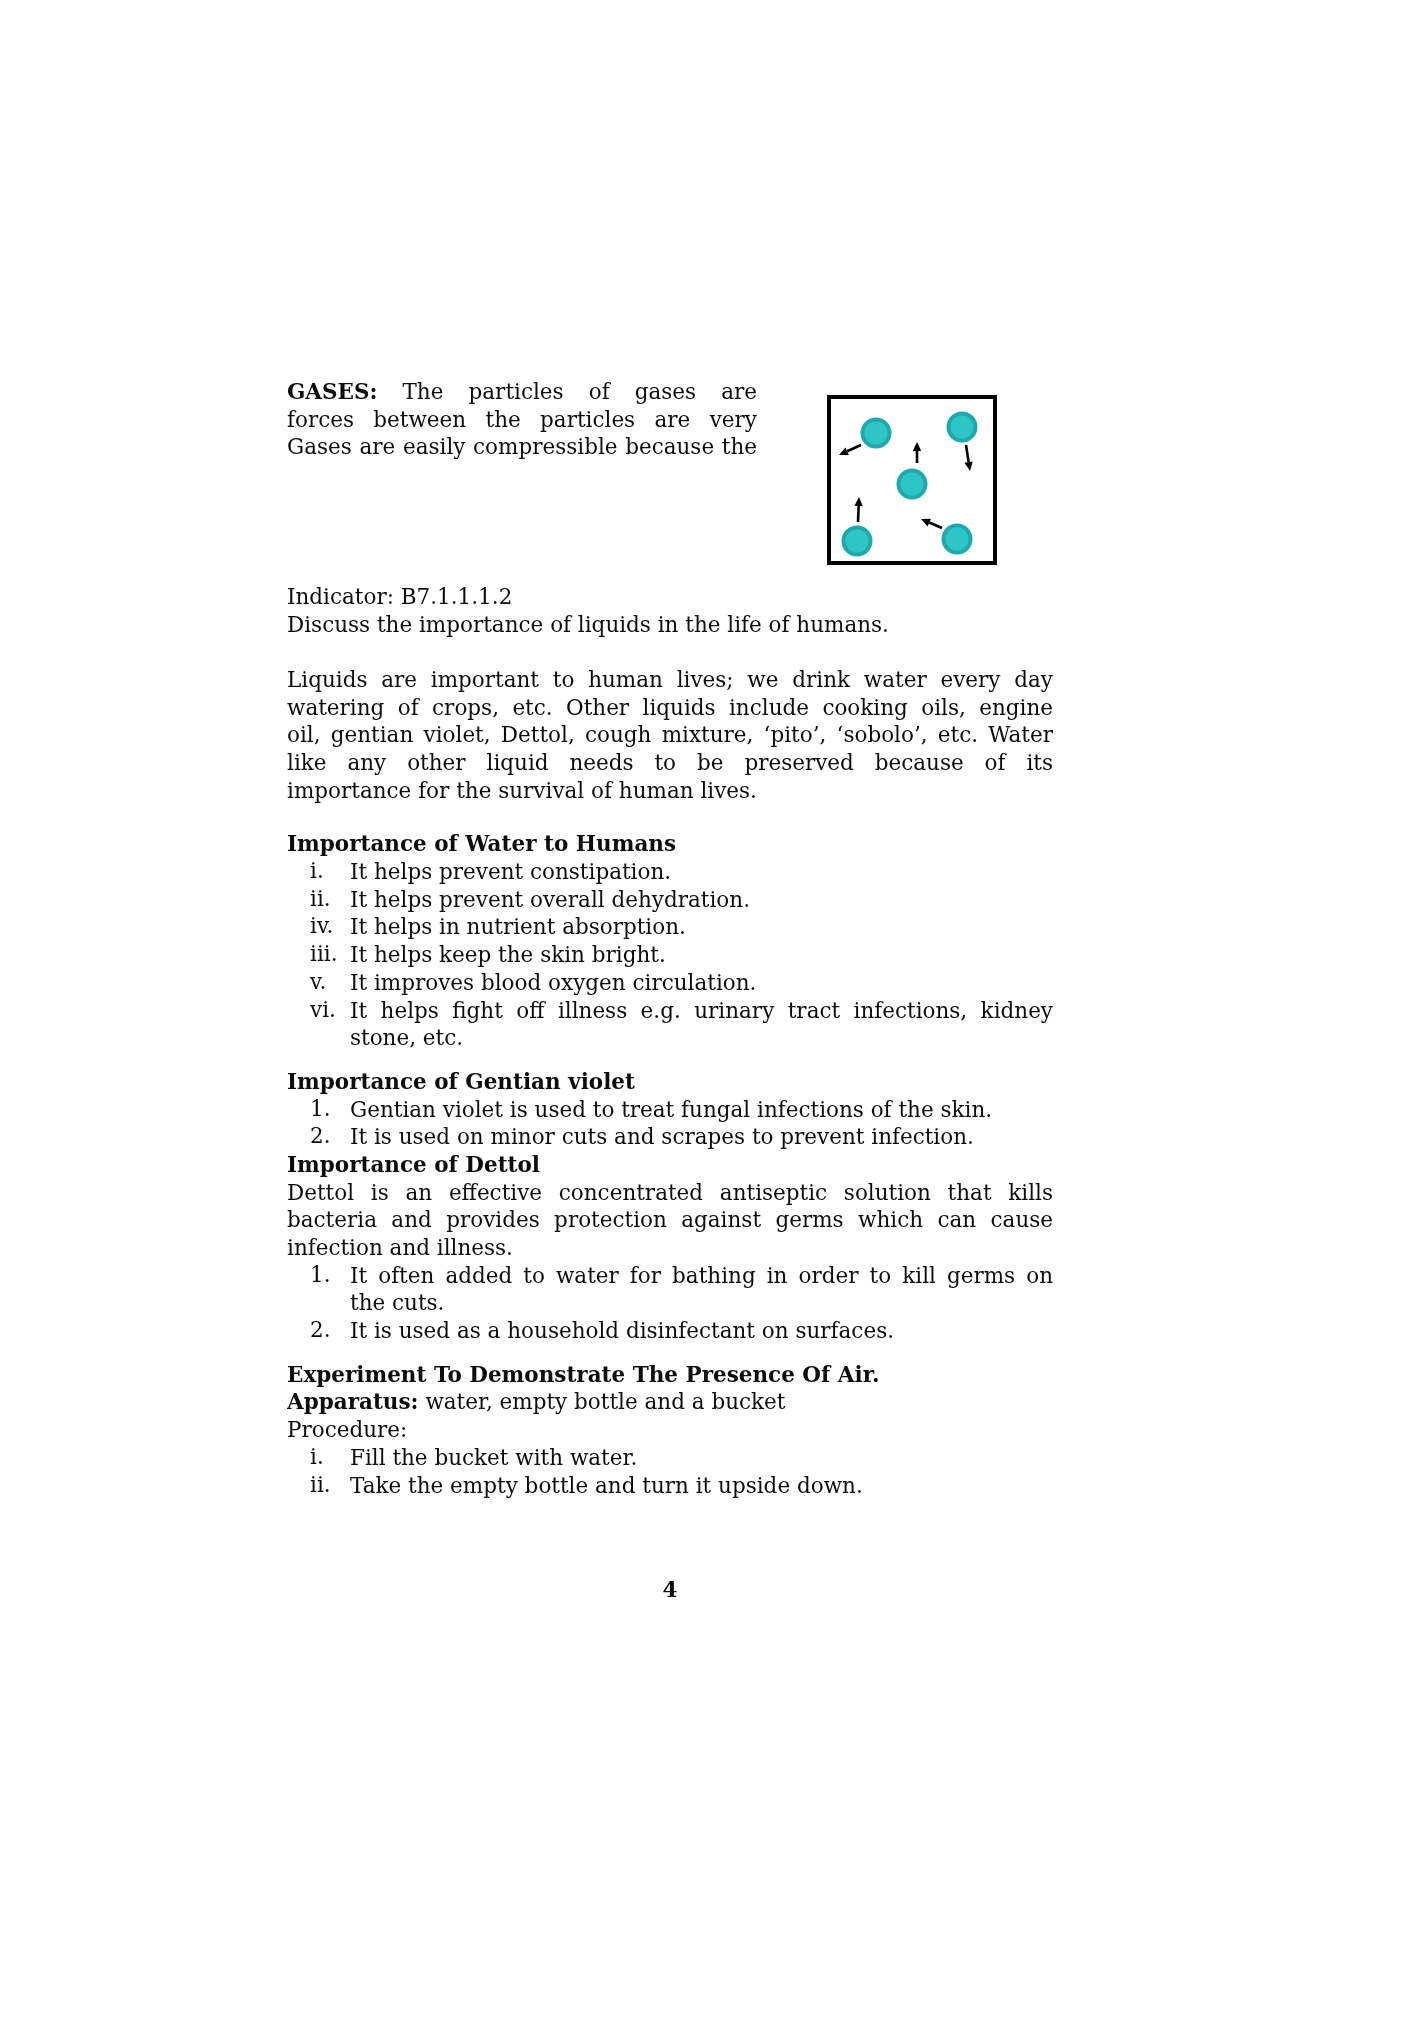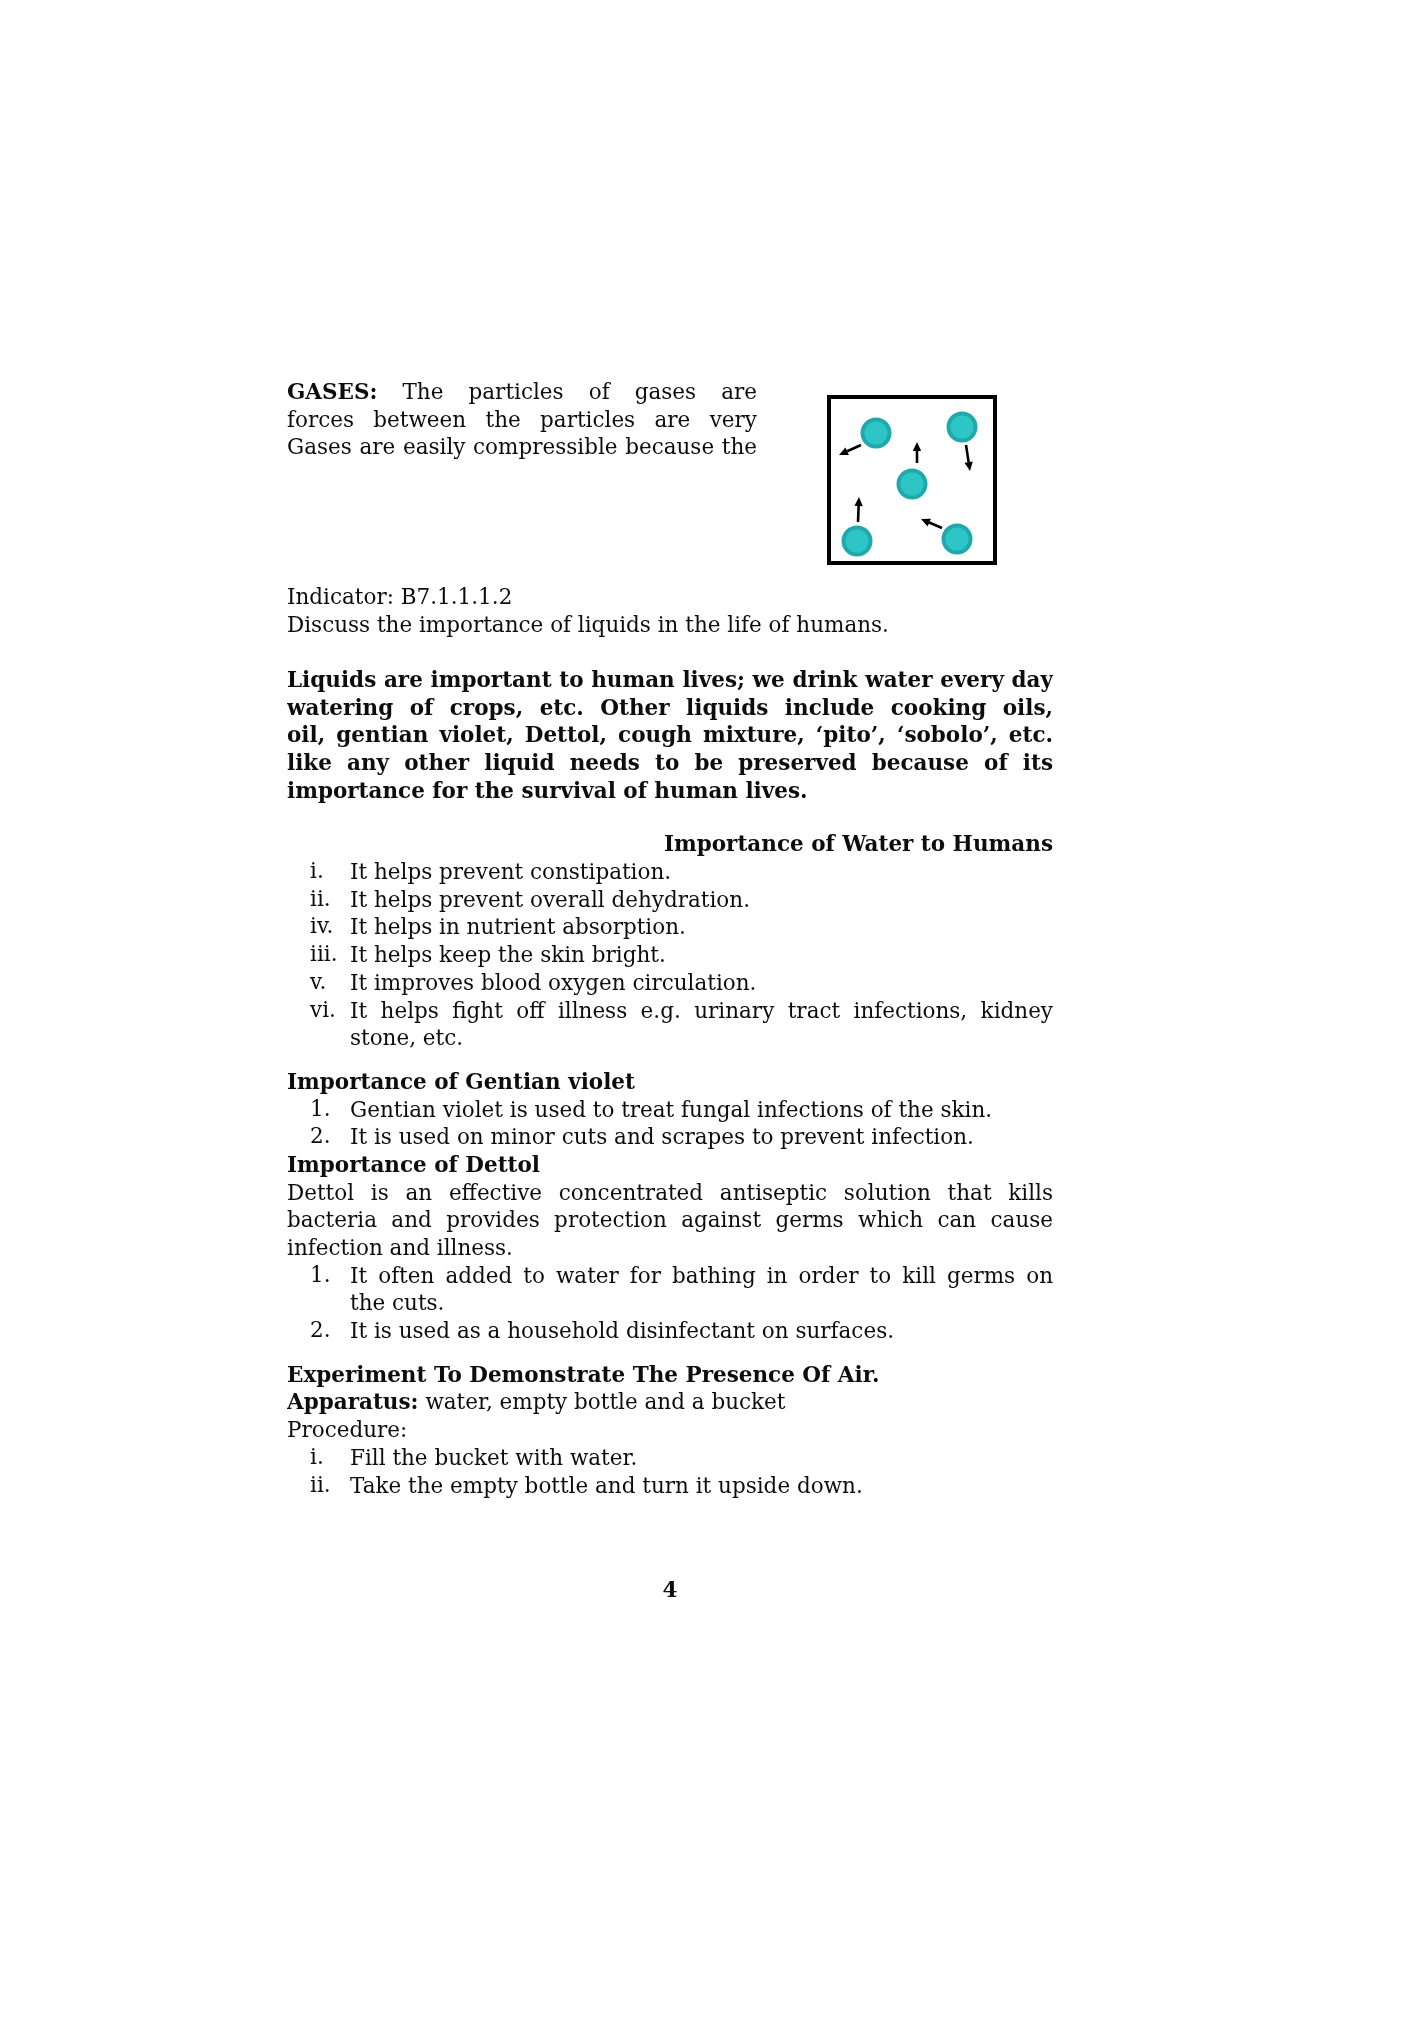--- a/index.html
+++ b/index.html
@@ -29,22 +29,22 @@
     width:162px; height:162px;
     border:4px solid #000;
     background:#fff;
   }
   .diagram svg { display:block; width:162px; height:162px; }
 
   .li { display:flex; padding-left:23px; }
   .li .num { flex:none; width:40px; }
   .li .li-body { flex:1; min-width:0; }
 
-  .mt-blank  { margin-top:27.6px;font-weight:bold; }
-  .mt-26 { margin-top:26px;text-align:right; }
+  .mt-blank  { margin-top:27.6px; }
+  .mt-26 { margin-top:26px; }
   .mt-23 { margin-top:16px; }
   .mt-29 { }
   .page-num {
     margin-top:77px; text-align:center; font-weight:bold;
     height:27.7px; line-height:27.7px;
   }
 </style>
 </head>
 <body>
 

